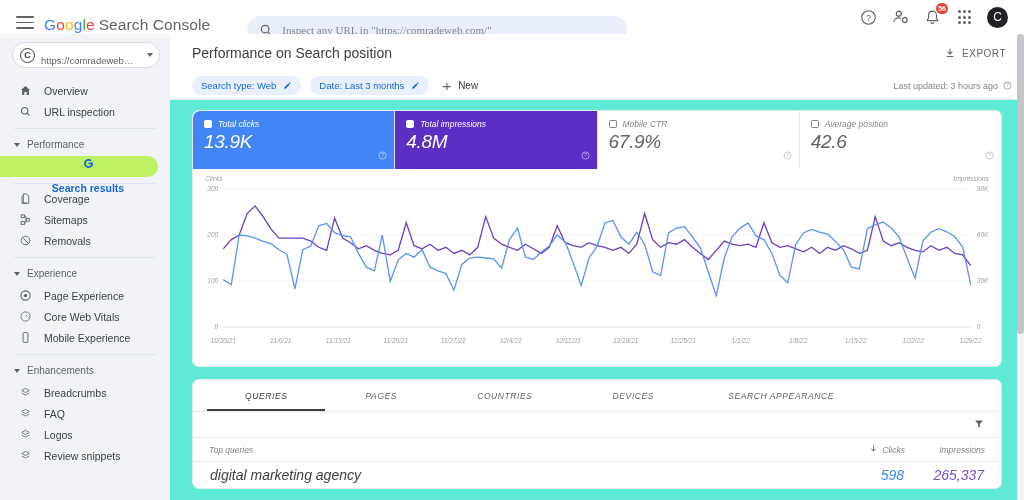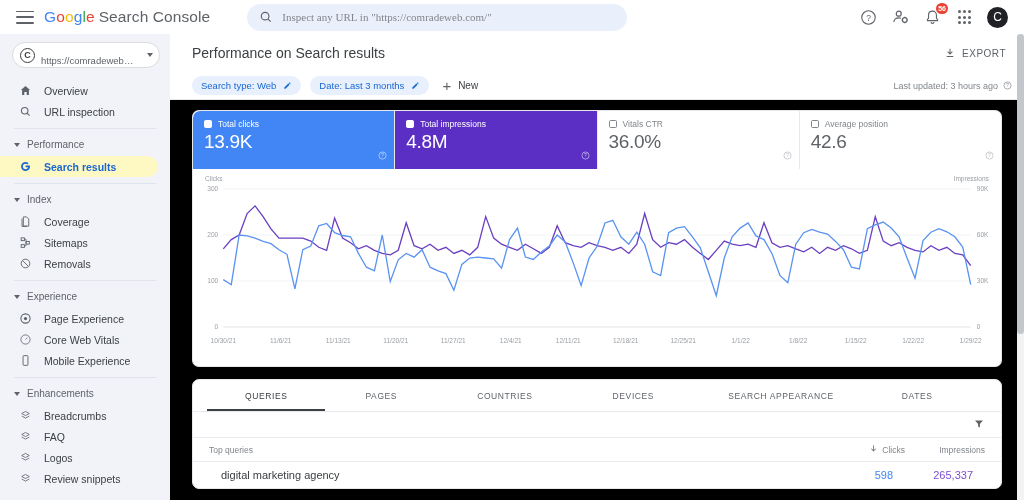--- a/index.html
+++ b/index.html
@@ -7,22 +7,22 @@
     width: 1024px; height: 500px;
     font-family: "Liberation Sans", sans-serif;
     background: #fff; color: #3c4043;
     overflow: hidden;
   }
   .app { position: relative; width: 1024px; height: 500px; display: flex; flex-direction: column; }
 
   
   .topbar {
     height: 34px; flex: 0 0 34px;
-    display: flex; align-items: center;
-    background: #fff; padding: 8px 10px;
+    display: flex; 
+    background: #fff; padding: 16px 10px;
   }
   .hamburger { width: 18px; height: 13px; margin: 0 10px 0 6px; display: flex; flex-direction: column; justify-content: space-between; cursor: pointer; }
   .hamburger i { display: block; height: 1.6px; background: #5f6368; border-radius: 1px; }
   .brand { font-size: 15.5px; letter-spacing: .1px; white-space: nowrap; }
   .brand .g-logo { font-weight: 400; }
   .brand .g-logo span:nth-child(1){color:#4285f4}
   .brand .g-logo span:nth-child(2){color:#ea4335}
   .brand .g-logo span:nth-child(3){color:#fbbc05}
   .brand .g-logo span:nth-child(4){color:#4285f4}
   .brand .g-logo span:nth-child(5){color:#34a853}
@@ -90,21 +90,21 @@
   }
   .sechead .tri { border-left: 3.5px solid transparent; border-right: 3.5px solid transparent; border-top: 4px solid #5f6368; }
   .navitem {
     display: flex; align-items: center; gap: 12px;
     height: 21px; margin: 0 12px 0 0;
     padding-left: 18px;
     font-size: 10.5px; color: #3c4043;
     border-radius: 0 11px 11px 0; cursor: pointer;
   }
   .navitem .ico { width: 14px; height: 14px; flex: 0 0 14px; display: flex; align-items: center; justify-content: center; color: #5f6368; }
-  .navitem.active { background: #fef9c3; color: #1967d2; font-weight: 700; }
+  .navitem.active { background: #bef264; color: #1967d2; font-weight: 700; flex-direction: column; }
   .navitem.active .ico { color: #1967d2; }
   .divider { height: 1px; background: #dfe3ec; margin: 6px 14px 4px 14px; }
 
   
   .main { flex: 1; background: #fff; display: flex; flex-direction: column; min-width: 0; position: relative; }
   .pagehead {
     height: 38px; flex: 0 0 38px;
     display: flex; align-items: center;
     padding: 0 12px 0 22px;
   }
@@ -126,21 +126,21 @@
     background: #e8f0fe; color: #1967d2;
     height: 19px; border-radius: 10px;
     padding: 0 9px; font-size: 9.5px; margin-right: 9px;
     cursor: pointer; white-space: nowrap;
   }
   .chip .pencil { color: #1967d2; display: flex; }
   .newbtn { display: flex; align-items: center; gap: 7px; color: #3c4043; font-size: 10px; cursor: pointer; padding: 0 4px; }
   .newbtn .plus { font-size: 15px; color: #5f6368; line-height: 1; font-weight: 300; }
   .updated { margin-left: auto; display: flex; align-items: center; gap: 5px; font-size: 9px; color: #80868b; }
 
-  .scrollarea { flex: 1; background: #000000; padding: 10px 22px 0 22px; overflow: hidden; }
+  .scrollarea { flex: 1; background: #5eead4; padding: 10px 22px 0 22px; overflow: hidden; font-style: italic; }
 
   .card { background: #fff; border: 1px solid #e6e8eb; border-radius: 7px; }
 
   
   .metrics { display: flex; height: 58px; overflow: hidden; border-radius: 7px 7px 0 0; }
   .metric {
     flex: 1 1 0; position: relative;
     padding: 8px 10px 0 11px;
     border-right: 1px solid #e6e8eb;
     cursor: pointer;
@@ -174,21 +174,21 @@
   .tabs { display: flex; height: 32px; border-bottom: 1px solid #e8eaed; padding: 0 14px; }
   .tab {
     flex: 0 0 auto; display: flex; align-items: center; justify-content: center;
     font-size: 8.5px; letter-spacing: .6px; color: #5f6368;
     cursor: pointer; position: relative; padding: 0 18px;
   }
   .tab.active { color: #3c4043; font-weight: 500; }
   .tab.active::after { content: ""; position: absolute; left: 0; right: 0; bottom: 0; height: 2.5px; background: #3c4043; }
   .filterrow { height: 26px; display: flex; align-items: center; justify-content: flex-end; padding: 0 16px; border-bottom: 1px solid #e8eaed; }
   .thead { display: flex; height: 24px; align-items: center; padding: 0 16px; font-size: 8.5px; color: #80868b; border-bottom: 1px solid #e8eaed; }
-  .trow { display: flex; height: 26px; align-items: center; padding: 0 28px; font-size: 11px; }
+  .trow { display: flex; height: 26px; align-items: center; padding: 0 17px; font-size: 14px; }
   .c-query { flex: 1 1 auto; }
   .c-clicks { flex: 0 0 80px; text-align: right; display: flex; align-items: center; justify-content: flex-end; gap: 4px; }
   .c-impr { flex: 0 0 80px; text-align: right; }
   .trow .c-clicks { color: #4285f4; }
   .trow .c-impr { color: #7b4fd0; }
 
   .scrollbar { position: absolute; top: 0; right: 0; width: 7px; height: 100%; background: #f1f3f4; }
   .scrollthumb { position: absolute; top: 0; right: 0; width: 7px; height: 300px; background: #c3c6cb; border-radius: 4px; }
 </style>
 </head>
@@ -287,24 +287,20 @@
         <span class="ico">
           <svg viewBox="0 0 24 24" width="13" height="13">
               <path fill="currentColor" d="M12.2 10.2v3.2h4.5c-.2 1.2-1.5 3.5-4.5 3.5a5 5 0 0 1 0-10c1.5 0 2.5.6 3.1 1.2l2.3-2.2A8 8 0 0 0 12.2 3.6a8.4 8.4 0 1 0 0 16.8c4.9 0 8.1-3.4 8.1-8.2 0-.7-.1-1.3-.2-1.9z"></path>
             </svg>
         </span>
         <span>Search results</span>
       </div>
 
       <div class="divider"></div>
 
-      <div class="sechead">
-        <span class="tri"></span>
-        <span>Index</span>
-      </div>
       <div class="navitem">
         <span class="ico">
           <svg viewBox="0 0 24 24" width="13" height="13">
               <path fill="none" stroke="currentColor" stroke-width="1.7" d="M8 3.5h6l4 4v13H8z"></path>
               <path fill="none" stroke="currentColor" stroke-width="1.7" d="M5.6 6.5V21h9"></path>
             </svg>
         </span>
         <span>Coverage</span>
       </div>
       <div class="navitem">
@@ -402,21 +398,21 @@
             </svg>
         </span>
         <span>Review snippets</span>
       </div>
 
     </div>
 
     <div class="main">
 
       <div class="pagehead">
-        <div class="pagetitle">Performance on Search results</div>
+        <div class="pagetitle">Performance on Search position</div>
         <div class="exportbtn">
           <svg viewBox="0 0 24 24" width="12" height="12">
             <path fill="currentColor" d="M11 3.5h2v8.2l3-3 1.4 1.4-5.4 5.4-5.4-5.4L8 8.7l3 3z"></path>
               <rect x="5.5" y="18" width="13" height="2" fill="currentColor"></rect>
           </svg>
           <span>EXPORT</span>
         </div>
       </div>
 
       <div class="filterbar">
@@ -475,23 +471,23 @@
               <span class="qm">
                 <svg viewBox="0 0 24 24" width="9" height="9">
                     <circle cx="12" cy="12" r="9.5" fill="none" stroke="currentColor" stroke-width="1.8"></circle>
                     <text x="12" y="16.5" font-size="12" fill="currentColor" text-anchor="middle" font-family="Liberation Sans">?</text>
                   </svg>
               </span>
             </div>
             <div class="metric unsel">
               <div class="mlabel">
                 <span class="cb"></span>
-                <span>Vitals CTR</span>
-              </div>
-              <div class="mval">36.0%</div>
+                <span>Mobile CTR</span>
+              </div>
+              <div class="mval">67.9%</div>
               <span class="qm">
                 <svg viewBox="0 0 24 24" width="9" height="9">
                     <circle cx="12" cy="12" r="9.5" fill="none" stroke="#9aa0a6" stroke-width="1.8"></circle>
                     <text x="12" y="16.5" font-size="12" fill="#9aa0a6" text-anchor="middle" font-family="Liberation Sans">?</text>
                   </svg>
               </span>
             </div>
             <div class="metric unsel">
               <div class="mlabel">
                 <span class="cb"></span>
@@ -561,23 +557,20 @@
               </div>
             <div class="tab" style="padding:0 40px;">
                 <span>COUNTRIES</span>
               </div>
             <div class="tab" style="padding:0 40px;">
                 <span>DEVICES</span>
               </div>
             <div class="tab" style="padding:0 34px;">
                 <span>SEARCH APPEARANCE</span>
               </div>
-            <div class="tab" style="padding:0 34px;">
-                <span>DATES</span>
-              </div>
           </div>
           <div class="filterrow">
             <span>
               <svg viewBox="0 0 24 24" width="12" height="12">
                   <path fill="#5f6368" d="M4 5h16l-6.2 7.2V19l-3.6-2.1v-4.7z"></path>
                 </svg>
             </span>
           </div>
           <div class="thead">
             <div class="c-query">Top queries</div>

